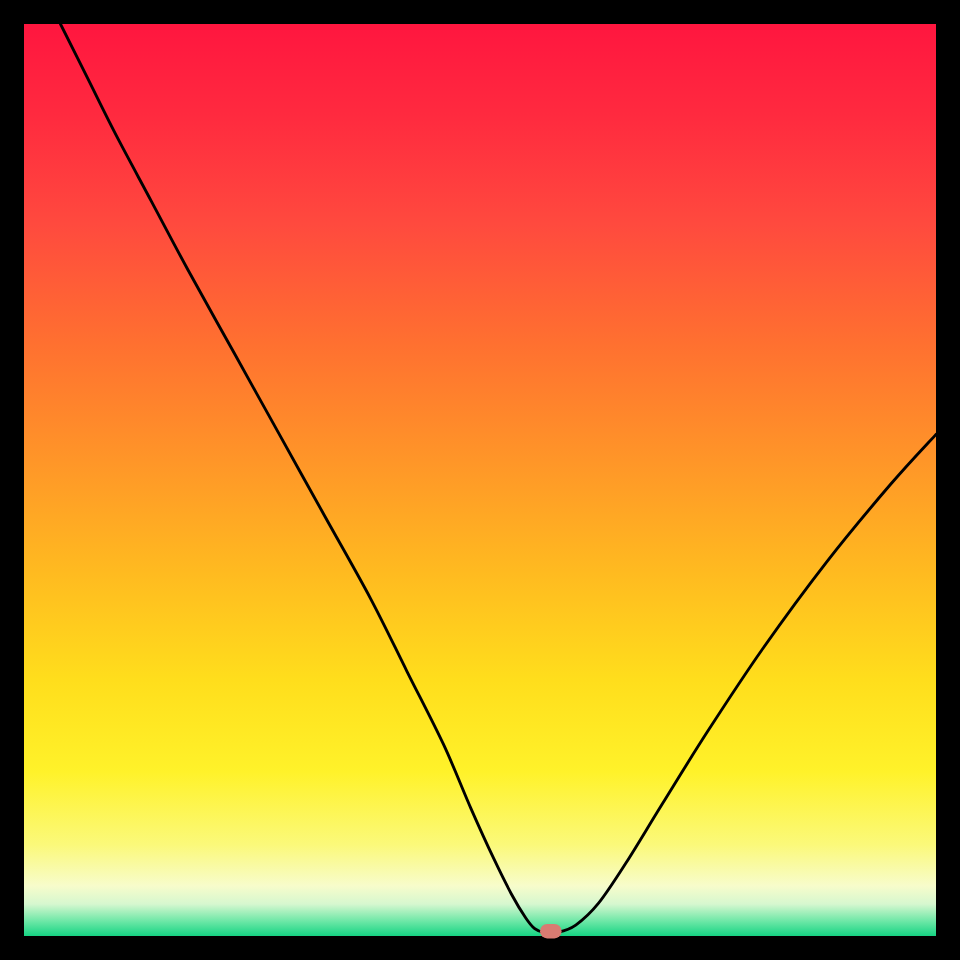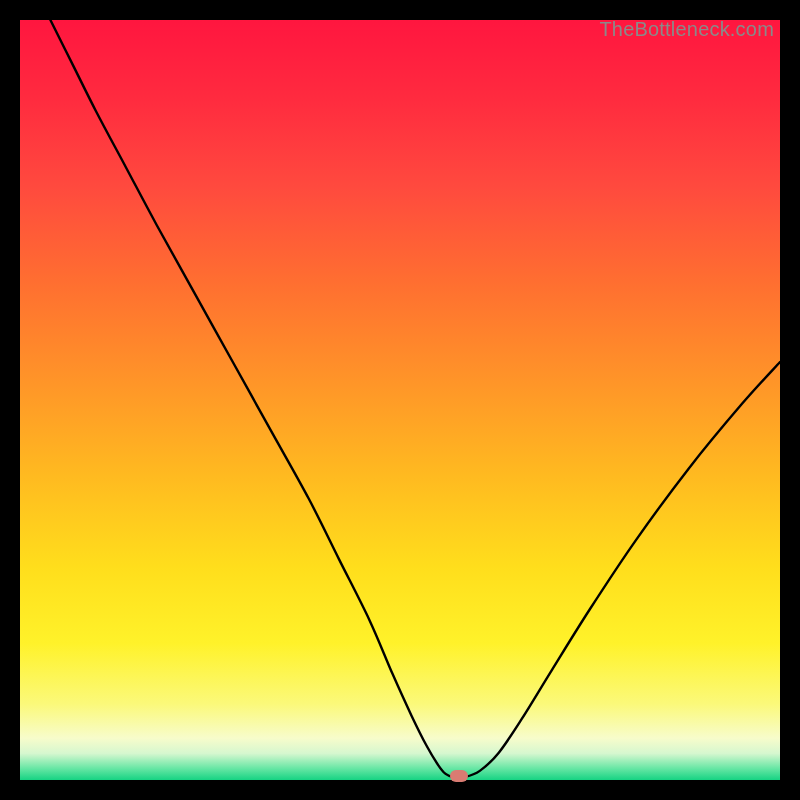--- a/index.html
+++ b/index.html
@@ -65,15 +65,14 @@
             <stop offset="94.50%" stop-color="#f7fccb"></stop>
             <stop offset="96.50%" stop-color="#d6f7cf"></stop>
             <stop offset="98.50%" stop-color="#66e6a4"></stop>
             <stop offset="100.00%" stop-color="#16d383"></stop>
           </linearGradient>
       </defs>
       <rect id="bg-rect" x="0" y="0" width="760" height="760" fill="url(#bg-grad)"></rect>
       <path id="curve-path" fill="none" d="M 30.40 0.00 C 34.20 7.60, 45.60 30.40, 53.20 45.60 C 60.80 60.80, 67.13 74.10, 76.00 91.20 C 84.87 108.30, 96.27 129.20, 106.40 148.20 C 116.53 167.20, 125.40 184.30, 136.80 205.20 C 148.20 226.10, 162.13 250.80, 174.80 273.60 C 187.47 296.40, 200.13 319.20, 212.80 342.00 C 225.47 364.80, 238.13 387.60, 250.80 410.40 C 263.47 433.20, 277.40 457.27, 288.80 478.80 C 300.20 500.33, 309.07 519.33, 319.20 539.60 C 329.33 559.87, 340.73 581.40, 349.60 600.40 C 358.47 619.40, 365.43 637.77, 372.40 653.60 C 379.37 669.43, 385.70 683.37, 391.40 695.40 C 397.10 707.43, 402.17 717.57, 406.60 725.80 C 411.03 734.03, 414.83 740.11, 418.00 744.80 C 421.17 749.49, 423.07 751.89, 425.60 753.92 C 428.13 755.95, 430.03 756.45, 433.20 756.96 C 436.37 757.47, 440.17 757.97, 444.60 756.96 C 449.03 755.95, 454.10 754.93, 459.80 750.88 C 465.50 746.83, 471.83 741.25, 478.80 732.64 C 485.77 724.03, 492.73 713.01, 501.60 699.20 C 510.47 685.39, 520.60 668.17, 532.00 649.80 C 543.40 631.43, 556.07 610.53, 570.00 589.00 C 583.93 567.47, 599.13 544.03, 615.60 520.60 C 632.07 497.17, 651.07 471.20, 668.80 448.40 C 686.53 425.60, 706.80 401.53, 722.00 383.80 C 737.20 366.07, 753.67 348.97, 760.00 342.00" stroke="#000000" stroke-width="2.4" stroke-linecap="round" stroke-linejoin="round"></path>
     </svg>
     <div id="marker" class="marker" style="left: 439.28px; top: 756.2px; background: rgb(217, 123, 114);"></div>
-    <div class="watermark">TheBottleneck.com</div>
   </div>
 </div>
 
 </body></html>

